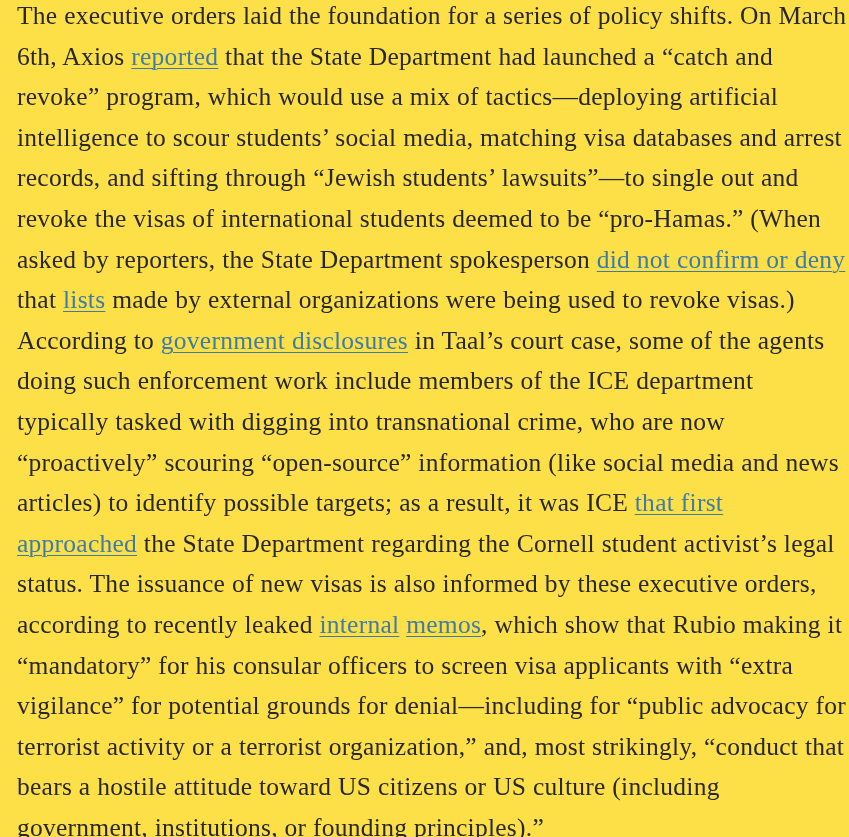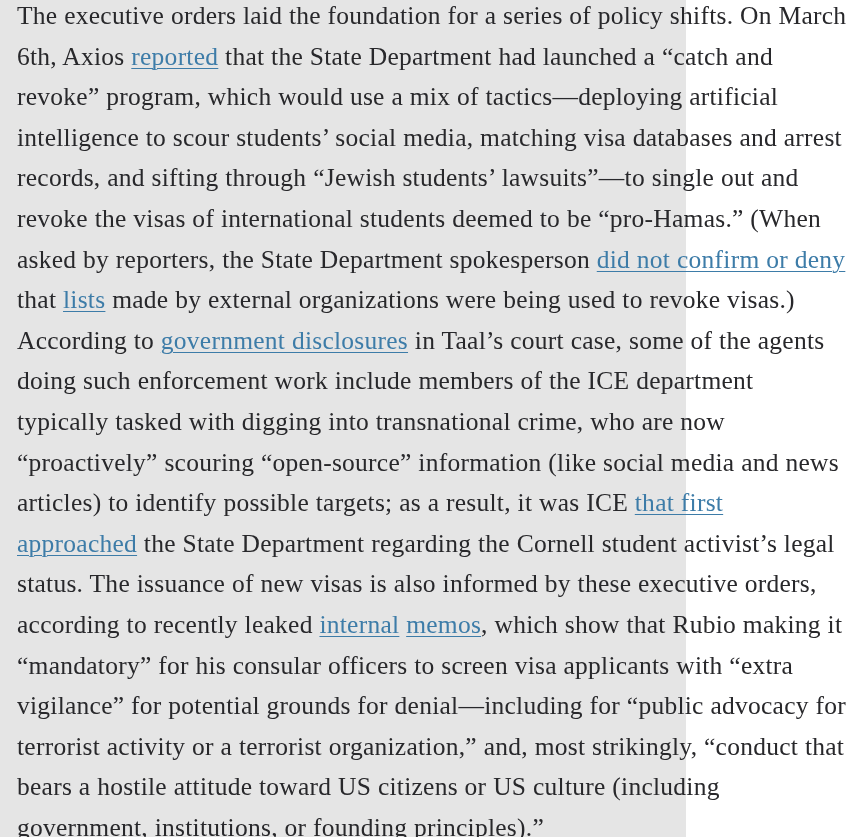--- a/index.html
+++ b/index.html
@@ -8,23 +8,23 @@
     padding: 0;
     background: #ffffff;
   }
   body {
     width: 849px;
     height: 837px;
     overflow: hidden;
     font-family: "Liberation Serif", "DejaVu Serif", serif;
   }
   .page {
-    width: 686px;
+    width: 849px;
     height: 837px;
-    background: #e5e5e5;
+    background: #fde047;
     position: relative;
     box-sizing: border-box;
   }
   .article-body {
     position: absolute;
     left: 17px;
     top: -4px;
     width: 832px;
   }
   .paragraph {

